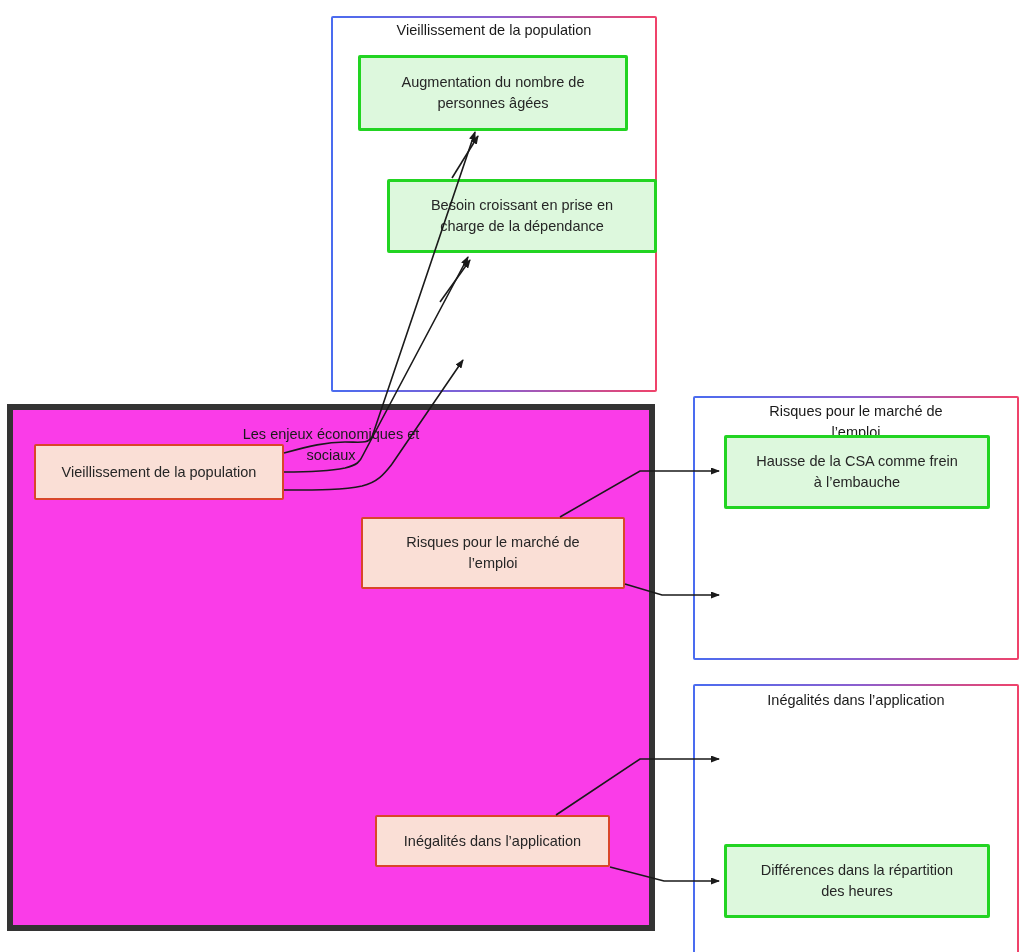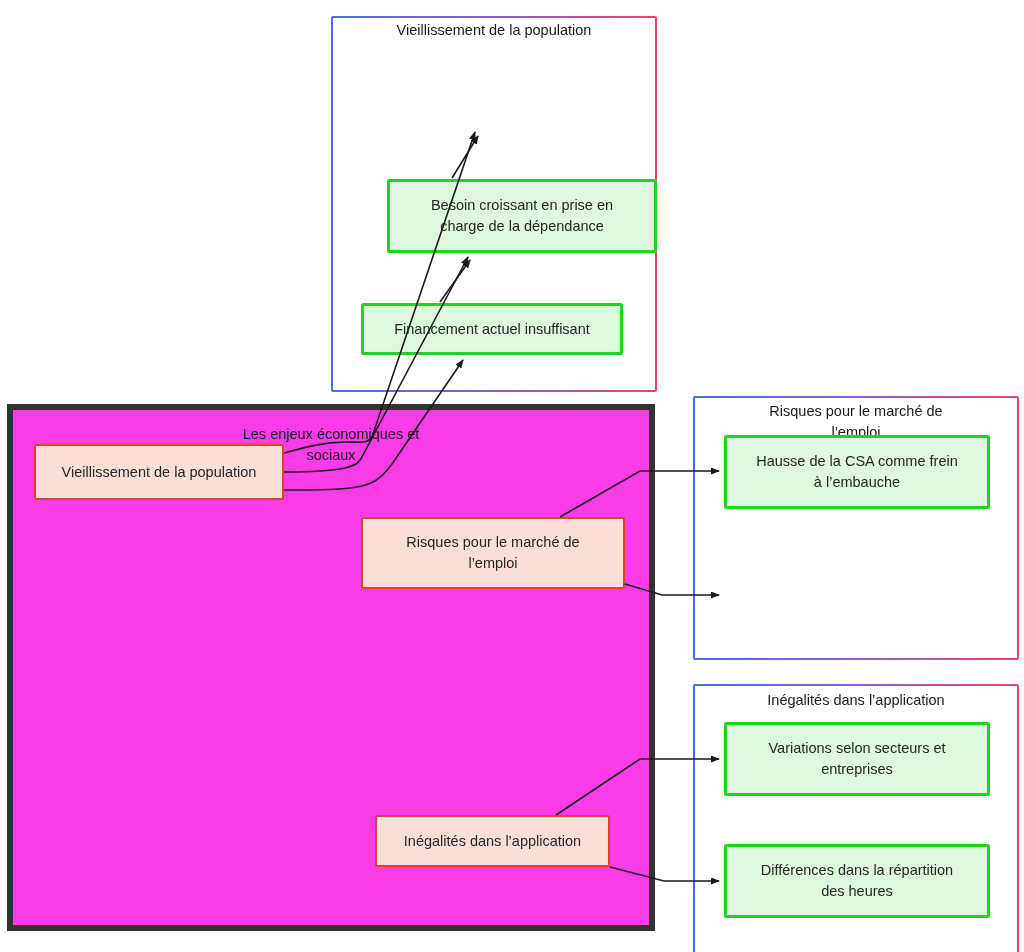--- a/index.html
+++ b/index.html
@@ -88,39 +88,38 @@
   }
 </style>
 </head>
 <body>
 
 <div id="canvas">
 
   <div class="cluster" style="left:331px; top:4px; width:326px; height:376px;"></div>
   <div class="cluster-title" style="left:331px; top:8px; width:326px;">Vieillissement de la population</div>
 
+  <div class="node node-green" style="left:358px; top:43px; width:270px; height:76px;">Augmentation du nombre de
+personnes âgées</div>
 
   <div class="node node-green" style="left:358px; top:167px; width:270px; height:74px;margin-left:29px;">Besoin croissant en prise en
 charge de la dépendance</div>
 
-  <div class="node node-green" style="left:361px; top:291px; width:262px; height:52px;">Financement actuel insuffisant</div>
 
   <div class="cluster" style="left:693px; top:384px; width:326px; height:264px;"></div>
   <div class="cluster-title" style="left:693px; top:389px; width:326px;">Risques pour le marché de
 l’emploi</div>
 
   <div class="node node-green" style="left:724px; top:423px; width:266px; height:74px;">Hausse de la CSA comme frein
 à l’embauche</div>
 
 
   <div class="cluster" style="left:693px; top:672px; width:326px; height:278px;"></div>
   <div class="cluster-title" style="left:693px; top:678px; width:326px;">Inégalités dans l’application</div>
 
-  <div class="node node-green" style="left:724px; top:710px; width:266px; height:74px;">Variations selon secteurs et
-entreprises</div>
 
   <div class="node node-green" style="left:724px; top:832px; width:266px; height:74px;text-align:center;">Différences dans la répartition
 des heures</div>
 
   <div class="cluster-main" style="left:7px; top:392px; width:648px; height:527px;"></div>
   <div class="cluster-title" style="left:7px; top:398px; width:648px;margin-top:14px;">Les enjeux économiques et
 sociaux</div>
 
   <div class="node node-pink" style="left:34px; top:432px; width:250px; height:56px;">Vieillissement de la population</div>
 

